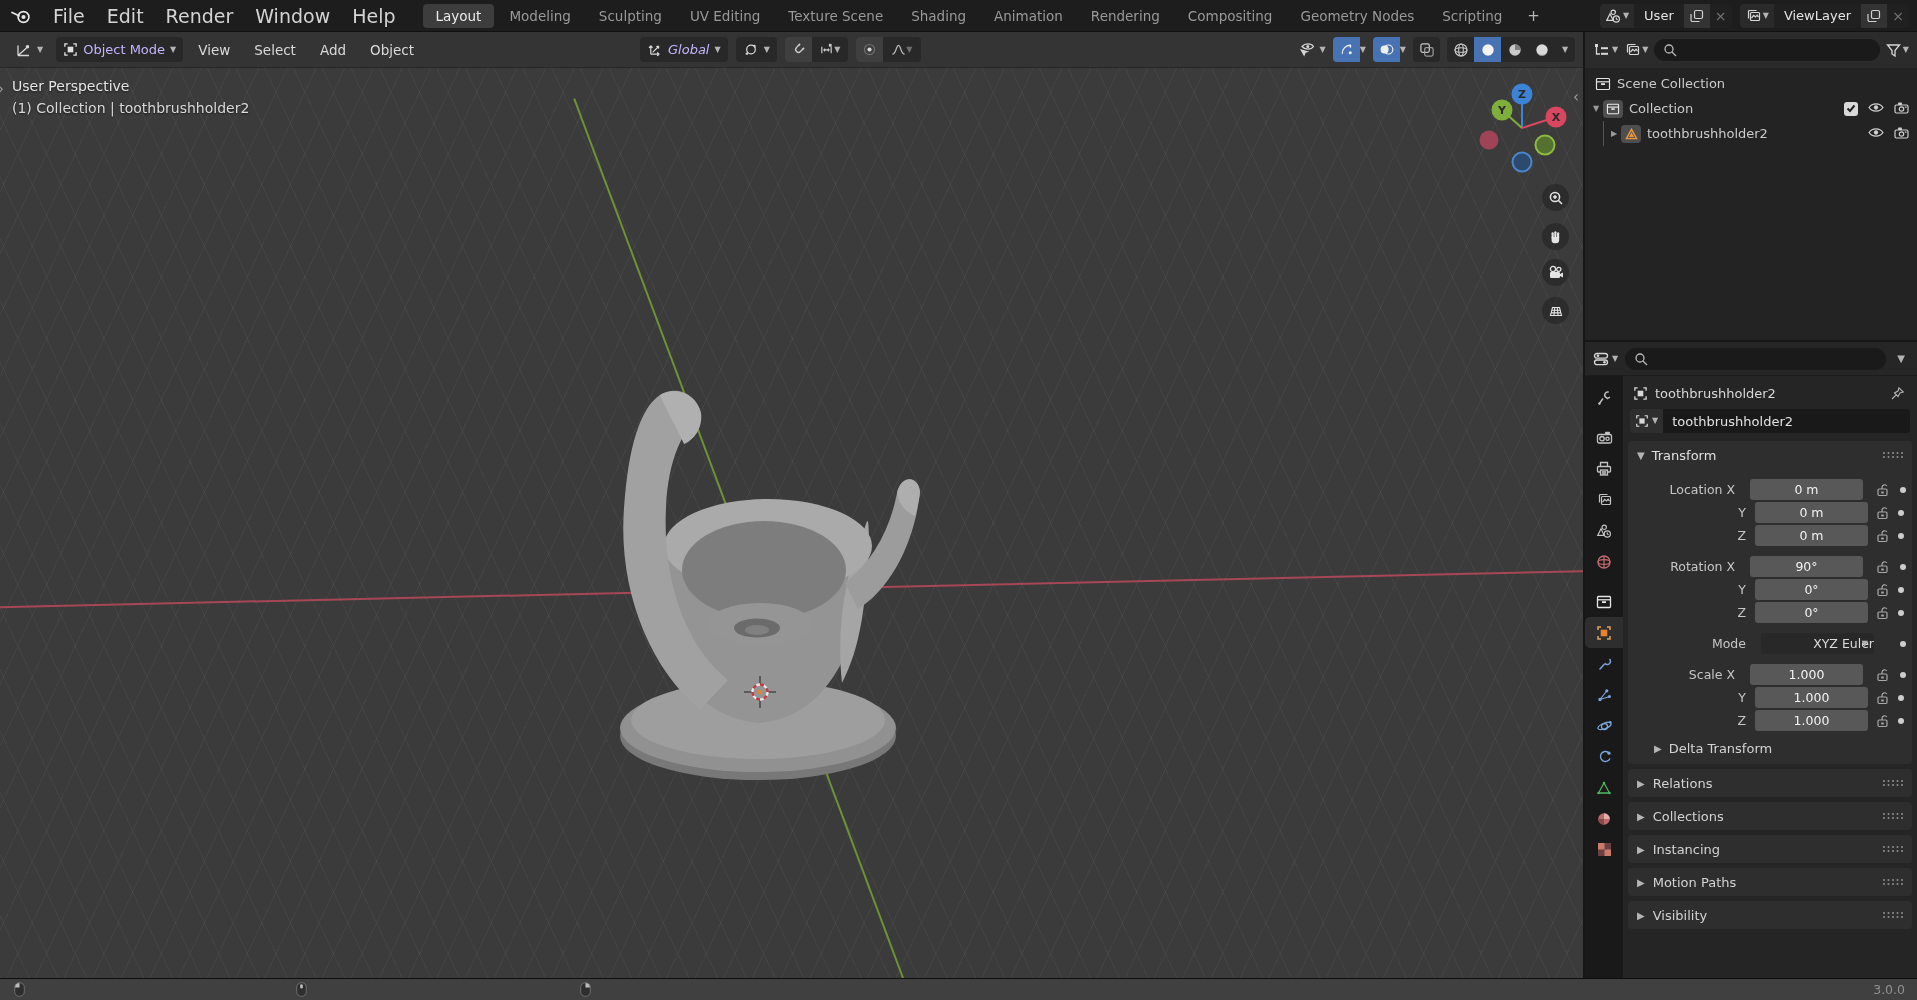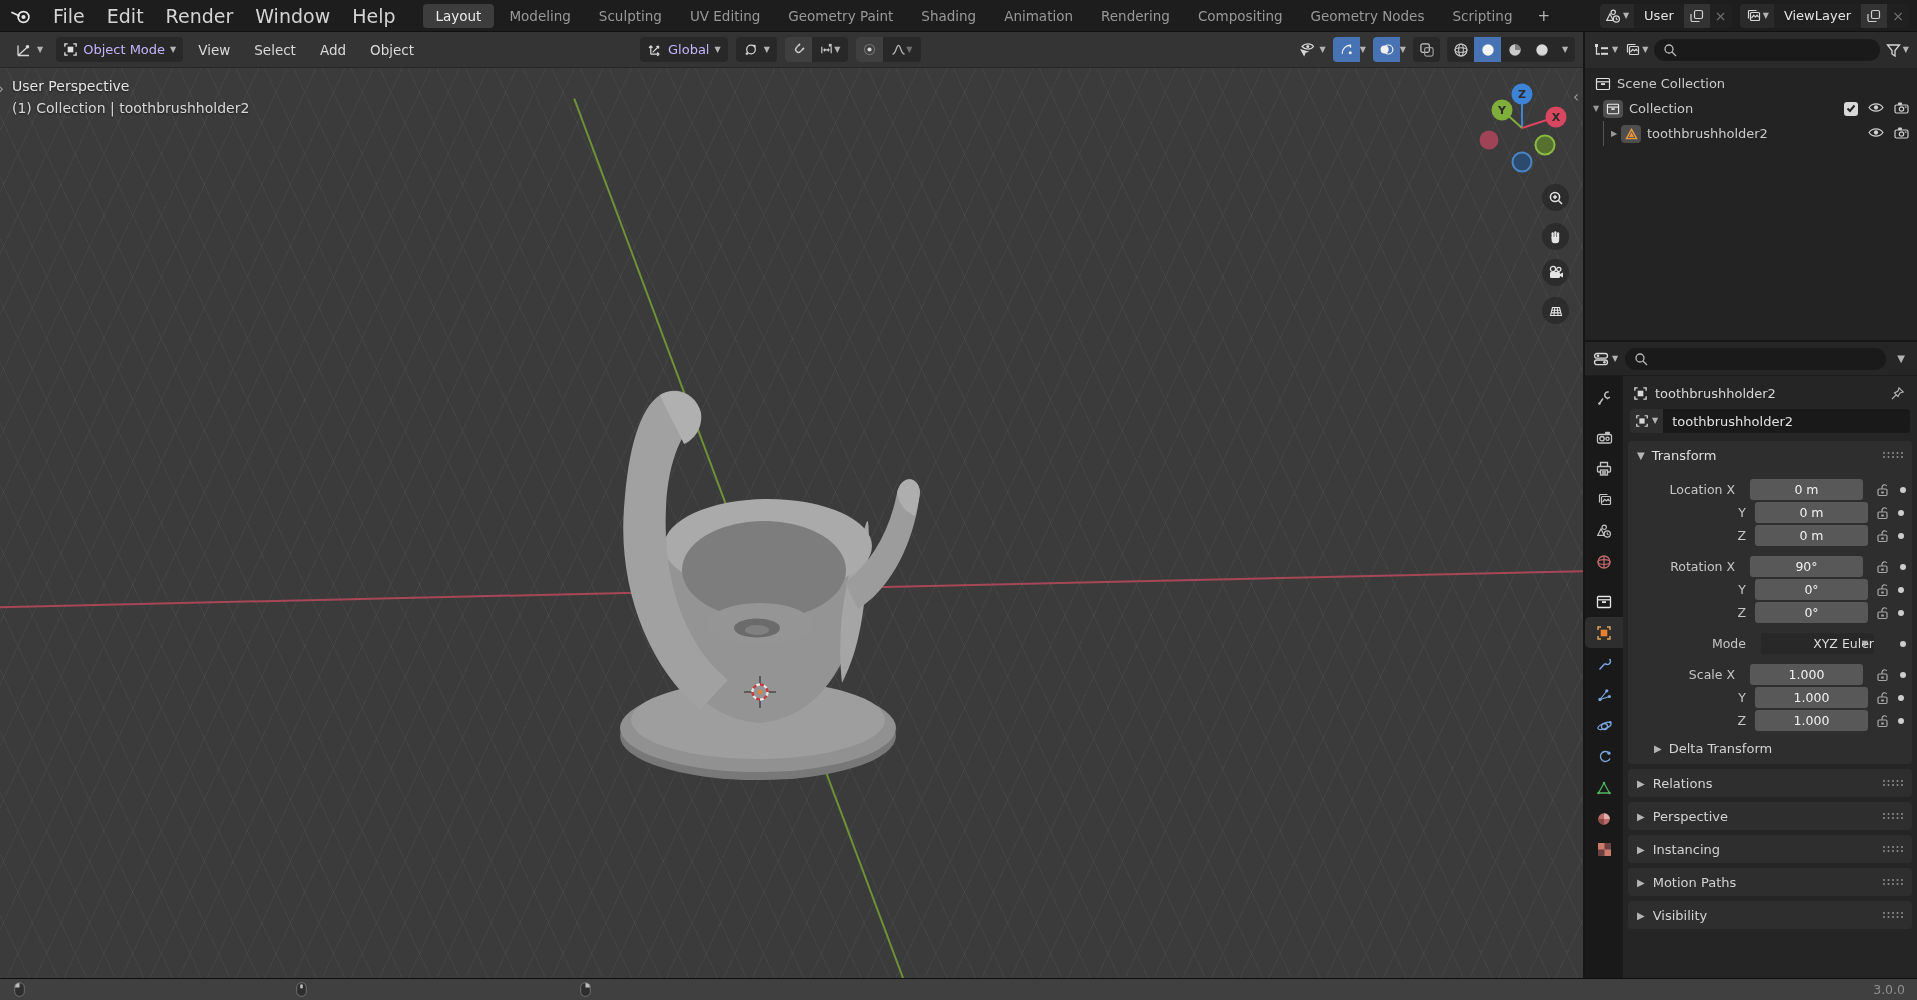--- a/index.html
+++ b/index.html
@@ -27,21 +27,21 @@
   .chev.dim { color:#6f6f6f; }
 
   
   .main { flex:1 1 auto; display:flex; min-height:0; }
   .viewport { position:relative; width:1585px; flex:0 0 1585px; display:flex; flex-direction:column; border-right:2px solid #161616; }
   .vp-header { height:36px; background:#343434; border-bottom:1px solid #262626;
     display:flex; align-items:center; padding:0 8px; position:relative; z-index:5; }
   .vph-left { display:flex; align-items:center; gap:6px; }
   .btn { display:inline-flex; align-items:center; gap:5px; background:#282828; border-radius:4px; height:25px; padding:0 7px; }
   .hmenu { font-size:13.5px; color:#dadada; padding:0 9px; }
-  .vph-center { position:absolute; left:640px; display:flex; align-items:center; gap:8px; }
+  .vph-center { position:absolute; left:640px; display:flex; align-items:center; gap:8px;font-style:italic; }
   .vph-right { position:absolute; right:8px; display:flex; align-items:center; gap:7px; }
   .group { display:flex; align-items:center; background:#282828; border-radius:4px; height:25px; overflow:hidden; }
   .chip { width:27px; height:25px; display:flex; align-items:center; justify-content:center; }
   .chip.on { background:#4772b3; }
   .chip.pressed { background:#3f3f3f; }
   .gtext { font-size:13px; color:#c4b5fd; }
 
   
   .vp-canvas { position:relative; flex:1; background-color:#3b3b3b; overflow:hidden;
     background-image:
@@ -134,21 +134,21 @@
       <span class="menu-item">Edit</span>
       <span class="menu-item">Render</span>
       <span class="menu-item">Window</span>
       <span class="menu-item">Help</span>
     </nav>
     <div class="tabs">
       <span class="tab active">Layout</span>
       <span class="tab">Modeling</span>
       <span class="tab">Sculpting</span>
       <span class="tab">UV Editing</span>
-      <span class="tab">Geometry Paint</span>
+      <span class="tab">Texture Scene</span>
       <span class="tab">Shading</span>
       <span class="tab">Animation</span>
       <span class="tab">Rendering</span>
       <span class="tab">Compositing</span>
       <span class="tab">Geometry Nodes</span>
       <span class="tab">Scripting</span>
       <span class="tab tab-plus">+</span>
     </div>
     <div class="tb-right">
       <div class="idblock">
@@ -862,21 +862,21 @@
                     <circle cx="2" cy="6" r="1"></circle>
                     <circle cx="6.5" cy="6" r="1"></circle>
                     <circle cx="11" cy="6" r="1"></circle>
                     <circle cx="15.5" cy="6" r="1"></circle>
                     <circle cx="20" cy="6" r="1"></circle>
                   </g>
                 </svg>
             </div>
             <div class="cpanel">
               <span class="disc2">▶</span>
-              <span>Perspective</span>
+              <span>Collections</span>
               <span class="spacer"></span>
               <svg width="21" height="8" viewBox="0 0 21 8">
                   <g fill="#8f8f8f">
                     <circle cx="2" cy="2" r="1"></circle>
                     <circle cx="6.5" cy="2" r="1"></circle>
                     <circle cx="11" cy="2" r="1"></circle>
                     <circle cx="15.5" cy="2" r="1"></circle>
                     <circle cx="20" cy="2" r="1"></circle>
                     <circle cx="2" cy="6" r="1"></circle>
                     <circle cx="6.5" cy="6" r="1"></circle>

